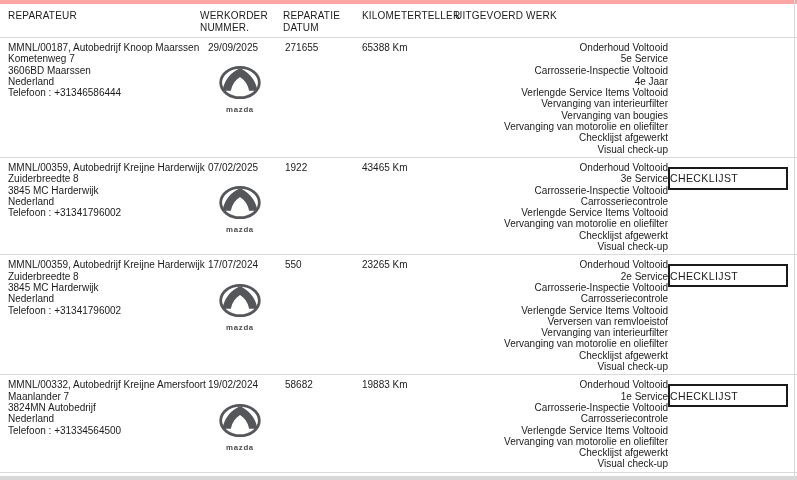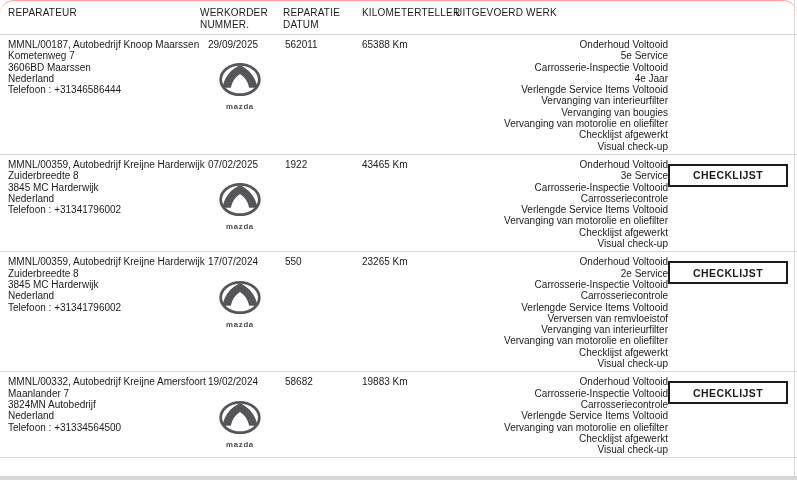--- a/index.html
+++ b/index.html
@@ -11,22 +11,21 @@
   }
   .page {
     position: relative;
     width: 797px;
     height: 480px;
     overflow: hidden;
     background: #fff;
   }
   .service-table {
     width: 797px;
-    border-top: 1px solid #fca5a5;
-    border-radius: 14px;
+    border-top: 4px solid #fca5a5;
   }
   .hrow, .trow {
     display: grid;
     grid-template-columns: 200px 83px 79px 93px 213px 129px;
     box-sizing: border-box;
     border-bottom: 1px solid #d9d9d9;
   }
   .hrow {
     height: 34px;
     padding-top: 6px;
@@ -66,24 +65,24 @@
   .checklijst-btn {
     display: block;
     box-sizing: border-box;
     width: 120px;
     height: 23px;
     margin-top: 4px;
     background: #ffffff;
     border: 2px solid #1a1a1a;
     font-family: "Liberation Sans", sans-serif;
     font-size: 10.5px;
-    font-weight: bold;
+    font-weight: normal;
     letter-spacing: 0.4px;
     color: #1a1a1a;
-    text-align: center;
+    text-align: left;
     cursor: pointer;
     padding: 0;
   }
   .right-edge {
     position: absolute;
     top: 0;
     right: 2px;
     width: 1px;
     height: 476px;
     background: #d9d9d9;
@@ -134,21 +133,21 @@
           <div>Telefoon : +31346586444</div>
         </div>
       <div class="cell date-cell">
         <div>29/09/2025</div>
         <svg class="mazda-logo" viewBox="0 0 100 108" aria-hidden="true">
           <ellipse cx="50" cy="40" rx="42" ry="33" fill="none" stroke="#54565a" stroke-width="6"></ellipse>
           <path d="M 12,58 C 16,34 30,18 50,9 C 70,18 84,34 88,58 L 70,58 C 67,44 60,34 50,28 C 40,34 33,44 30,58 Z" fill="#54565a"></path>
           <text class="logo-wordmark" x="50" y="103" text-anchor="middle" font-size="17" fill="#4a4b4d">mazda</text>
         </svg>
       </div>
-      <div class="cell wo-cell">562011</div>
+      <div class="cell wo-cell">271655</div>
       <div class="cell km-cell">65388 Km</div>
       <div class="cell werk-cell">
           <div>Onderhoud Voltooid</div>
           <div>5e Service</div>
           <div>Carrosserie-Inspectie Voltooid</div>
           <div>4e Jaar</div>
           <div>Verlengde Service Items Voltooid</div>
           <div>Vervanging van interieurfilter</div>
           <div>Vervanging van bougies</div>
           <div>Vervanging van motorolie en oliefilter</div>
@@ -239,20 +238,21 @@
         <svg class="mazda-logo" viewBox="0 0 100 108" aria-hidden="true">
           <ellipse cx="50" cy="40" rx="42" ry="33" fill="none" stroke="#54565a" stroke-width="6"></ellipse>
           <path d="M 12,58 C 16,34 30,18 50,9 C 70,18 84,34 88,58 L 70,58 C 67,44 60,34 50,28 C 40,34 33,44 30,58 Z" fill="#54565a"></path>
           <text class="logo-wordmark" x="50" y="103" text-anchor="middle" font-size="17" fill="#4a4b4d">mazda</text>
         </svg>
       </div>
       <div class="cell wo-cell">58682</div>
       <div class="cell km-cell">19883 Km</div>
       <div class="cell werk-cell">
           <div>Onderhoud Voltooid</div>
+          <div>1e Service</div>
           <div>Carrosserie-Inspectie Voltooid</div>
           <div>Carrosseriecontrole</div>
           <div>Verlengde Service Items Voltooid</div>
           <div>Vervanging van motorolie en oliefilter</div>
           <div>Checklijst afgewerkt</div>
           <div>Visual check-up</div>
         </div>
       <div class="cell action-cell">
         <button class="checklijst-btn">CHECKLIJST</button>
       </div>

